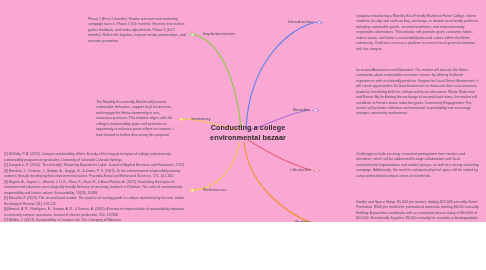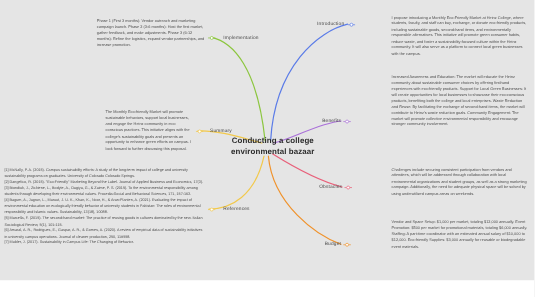--- a/index.html
+++ b/index.html
@@ -3,22 +3,22 @@
 <meta charset="utf-8">
 <style>
   html, body {
     margin: 0;
     padding: 0;
     background: #ffffff;
   }
   #canvas {
     position: relative;
     width: 486px;
-    height: 255px;
-    background: #e5e5e5;
+    height: 222px;
+    background: #f9a8d4;
     overflow: hidden;
     font-family: "Liberation Sans", sans-serif;
     color: #3c3c3c;
   }
   #branch-svg {
     position: absolute;
     left: 0;
     top: 0;
     width: 486px;
     height: 270px;

